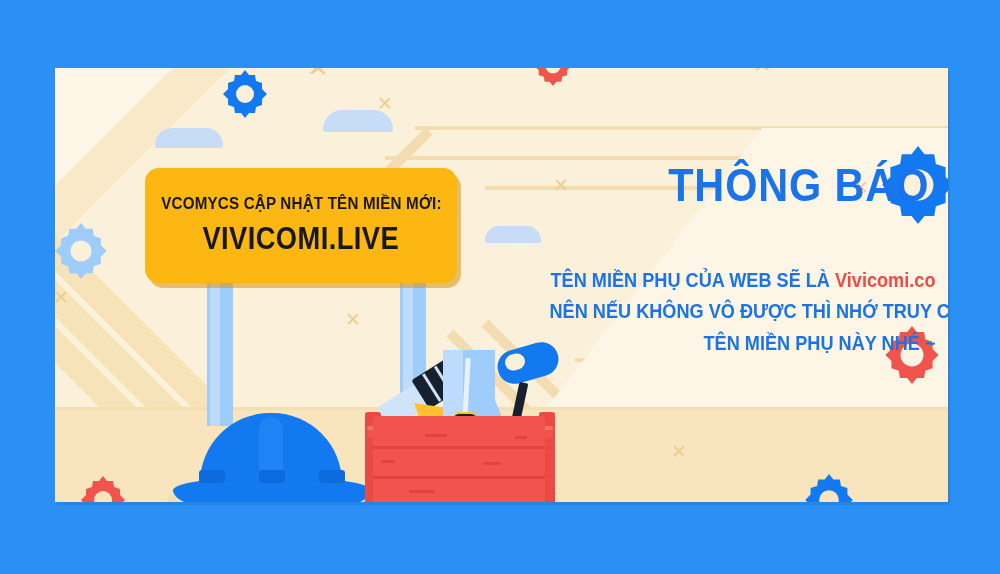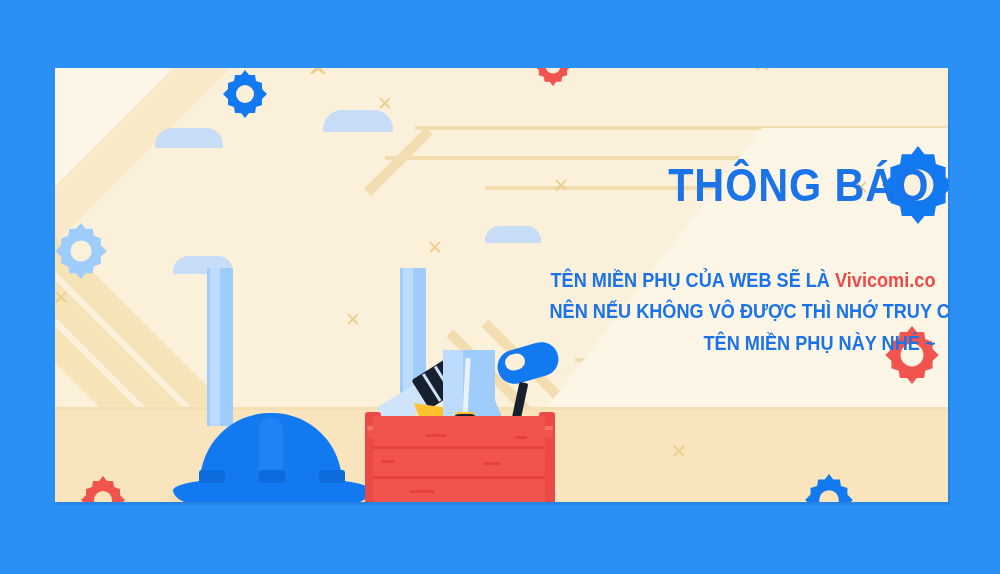--- a/index.html
+++ b/index.html
@@ -479,20 +479,24 @@
       <div class="tb-body"></div>
       <div class="tb-plank" style="top:82px;"></div>
       <div class="tb-plank" style="top:112px;"></div>
       <div class="tb-dash" style="left:16px; top:96px; width:14px;"></div>
       <div class="tb-dash" style="left:60px; top:70px; width:22px;"></div>
       <div class="tb-dash" style="left:118px; top:98px; width:18px;"></div>
       <div class="tb-dash" style="left:44px; top:126px; width:26px;"></div>
       <div class="tb-dash" style="left:150px; top:72px; width:12px;"></div>
     </div>
 
+    <div class="sign">
+      <div class="sign-line1">VCOMYCS CẬP NHẬT TÊN MIỀN MỚI:</div>
+      <div class="sign-line2">VIVICOMI.LIVE</div>
+    </div>
 
     <div class="right-text">
       <div class="headline">THÔNG BÁO</div>
       <div class="body-lines">
         <div>
           <span>TÊN MIỀN PHỤ CỦA WEB SẼ LÀ </span><span class="accent">Vivicomi.co</span>
         </div>
         <div>NÊN NẾU KHÔNG VÔ ĐƯỢC THÌ NHỚ TRUY CẬP</div>
         <div>TÊN MIỀN PHỤ NÀY NHÉ ~</div>
       </div>

